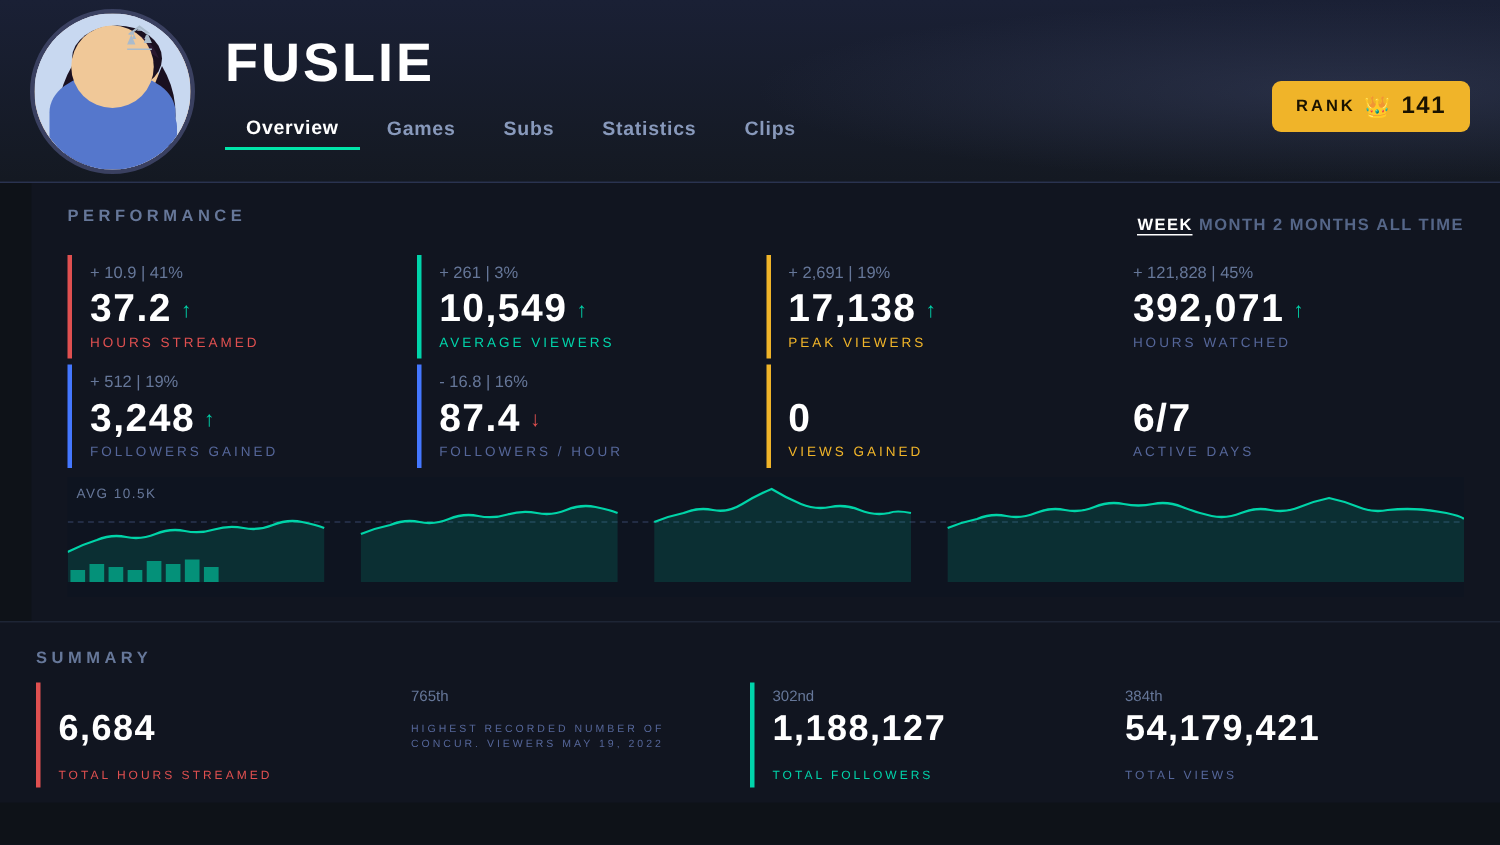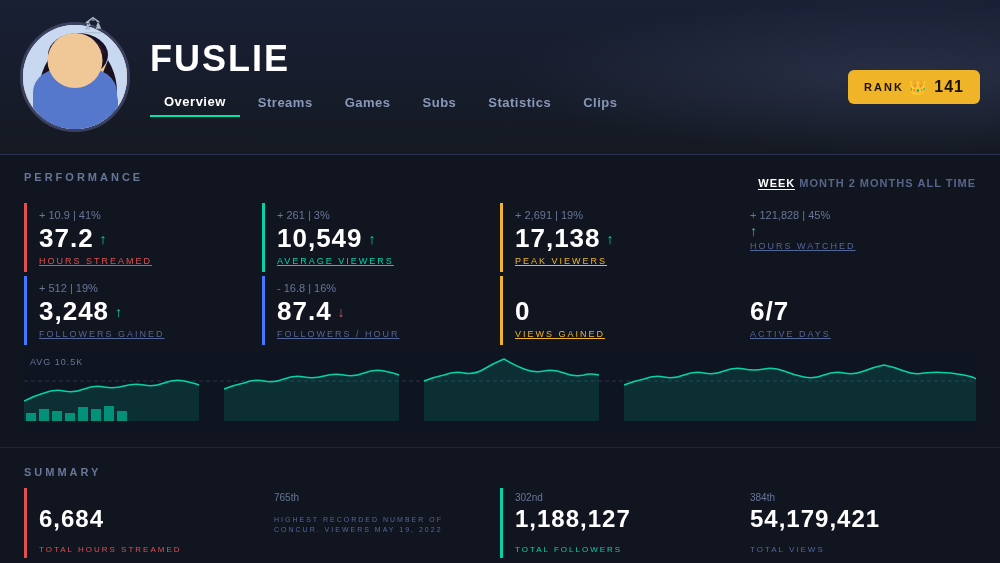--- a/index.html
+++ b/index.html
@@ -9,21 +9,21 @@
       background: #0e1218;
       font-family: 'Arial', sans-serif;
       color: #fff;
       overflow: hidden;
       position: relative;
     }
 
     
     .header {
       background: linear-gradient(180deg, #1a2035 0%, #141922 100%);
-      height: 155px;
+      height: 122px;
       display: flex;
       align-items: center;
       padding: 0 20px;
       position: relative;
       border-bottom: 1px solid #2a3350;
     }
 
     .header-bg-blur {
       position: absolute;
       right: 0; top: 0; bottom: 0;
@@ -130,20 +130,21 @@
     .rank-label {
       font-size: 11px;
       font-weight: 700;
       letter-spacing: 2px;
     }
 
     
     .main {
       padding: 16px 24px;
       background: #111520;
+      margin-left: 21px;
     }
 
     
     .section-title {
       font-size: 11px;
       font-weight: 700;
       letter-spacing: 3px;
       color: #667799;
       margin-bottom: 12px;
       text-transform: uppercase;
@@ -217,21 +218,20 @@
       color: #e05050;
       font-size: 14px;
     }
 
     .stat-label {
       font-size: 9px;
       letter-spacing: 2px;
       color: #556699;
       text-transform: uppercase;
       margin-top: 2px;
-      text-decoration: underline;
     }
 
     .stat-label.red { color: #e05050; }
     .stat-label.teal { color: #00d4aa; }
     .stat-label.yellow { color: #f0b429; }
 
     
     .stats-grid-2 {
       display: grid;
       grid-template-columns: 1fr 1fr 1fr 1fr;
@@ -361,21 +361,20 @@
   <div style="position:absolute; top:14px; left:82px;">
     <svg width="22" height="22" viewBox="0 0 24 24" fill="#aabbcc">
       <path d="M12 3L4 9v1h2l-3 7h6l-3-7h2V8l4-3 4 3v1h2l-3 7h6l-3-7h2V9L12 3zm0 2.5l2 1.5H10l2-1.5zM6.5 13H9.5l-1.5-3.5L6.5 13zm9 0h3l-1.5-3.5L15.5 13zM3 20h18v1H3v-1z"></path>
     </svg>
   </div>
 
   <div class="header-info">
     <div class="streamer-name">FUSLIE</div>
     <nav class="nav-tabs">
       <button class="nav-tab active">Overview</button>
-      <button class="nav-tab">Streams</button>
       <button class="nav-tab">Games</button>
       <button class="nav-tab">Subs</button>
       <button class="nav-tab">Statistics</button>
       <button class="nav-tab">Clips</button>
     </nav>
   </div>
 
   <div class="rank-badge">
     <span class="rank-label">RANK</span>
     <span class="crown-icon">👑</span>
@@ -420,20 +419,21 @@
       <div class="stat-value">
         <span>17,138</span>
         <span class="arrow-up">↑</span>
       </div>
       <div class="stat-label yellow">PEAK VIEWERS</div>
     </div>
 
     <div class="stat-col none">
       <div class="stat-change">+ 121,828 | 45%</div>
       <div class="stat-value">
+        <span>392,071</span>
         <span class="arrow-up">↑</span>
       </div>
       <div class="stat-label">HOURS WATCHED</div>
     </div>
   </div>
 
   <div class="stats-grid-2">
 
     <div class="stat-col blue">
       <div class="stat-change">+ 512 | 19%</div>

